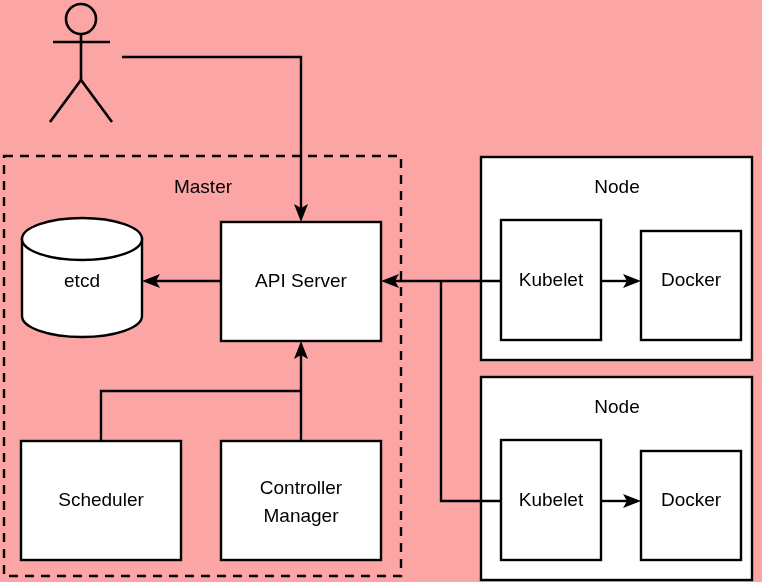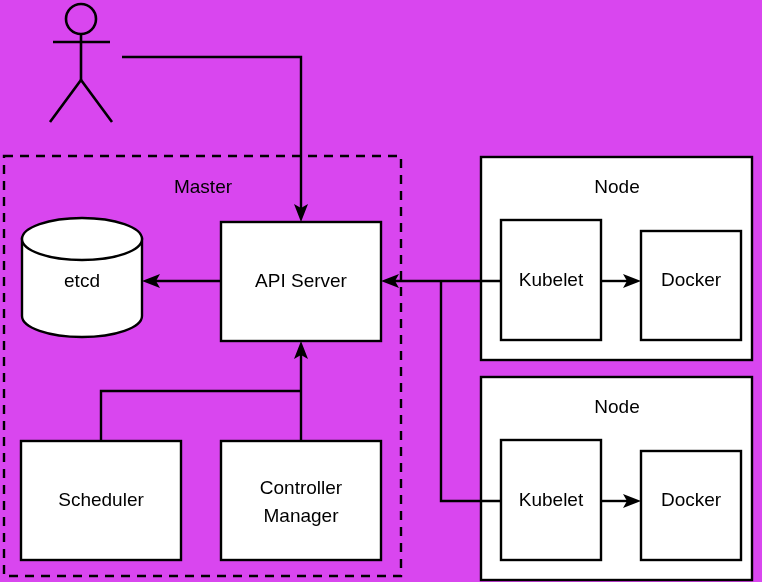--- a/index.html
+++ b/index.html
@@ -8,21 +8,21 @@
     padding: 0;
     background: #ffffff;
   }
   body {
     font-family: "Liberation Sans", sans-serif;
   }
   #diagram-canvas {
     position: relative;
     width: 762px;
     height: 582px;
-    background: #d946ef;
+    background: #fca5a5;
     overflow: hidden;
   }
   #diagram-svg {
     position: absolute;
     top: 0;
     left: 0;
     width: 762px;
     height: 582px;
     display: block;
   }

